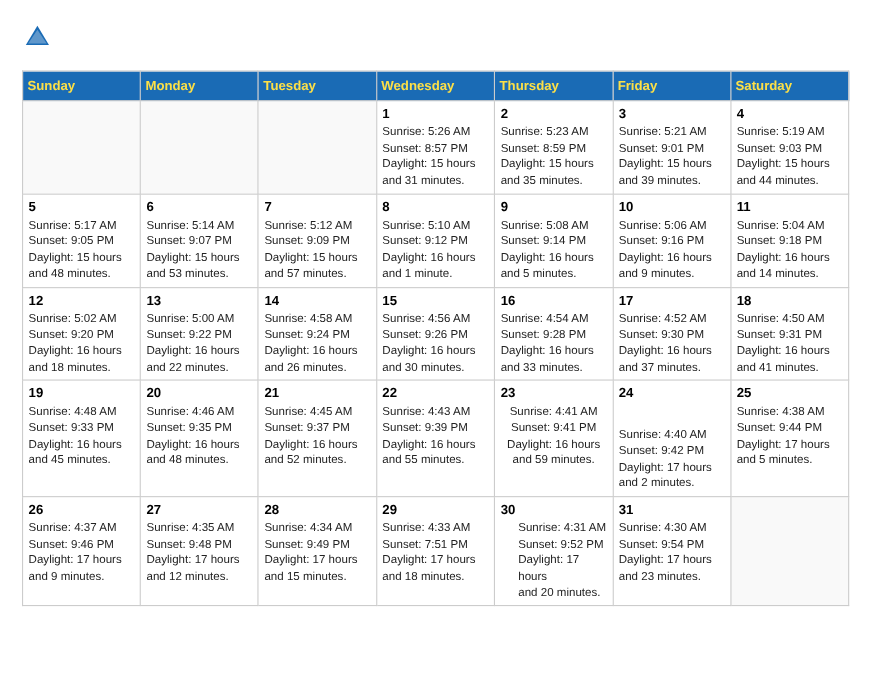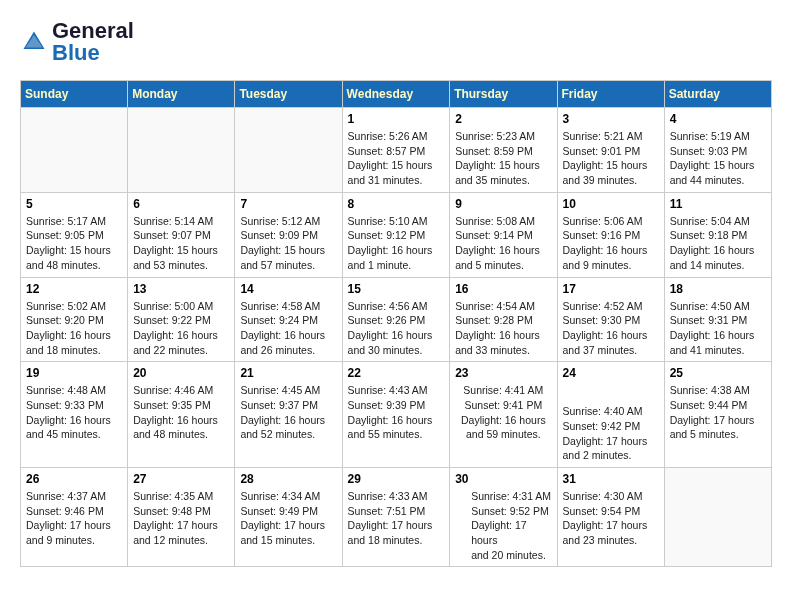--- a/index.html
+++ b/index.html
@@ -47,21 +47,21 @@
       font-size: 16px;
       color: #333;
     }
     .calendar {
       width: 100%;
       border-collapse: collapse;
       font-size: 11px;
     }
     .calendar th {
       background: #1a6bb5;
-      color: #fef9c3;
+      color: #fde047;
       padding: 6px 4px;
       text-align: left;
       font-size: 12px;
       font-weight: bold;
       border: 1px solid #ccc;
     }
     .calendar td {
       border: 1px solid #ccc;
       vertical-align: top;
       padding: 4px 5px;
@@ -85,23 +85,20 @@
   </style>
 </head>
 <body>
 
 <div class="header">
   <div class="logo">
     <svg class="logo-icon" viewBox="0 0 40 40">
       <polygon points="20,5 35,30 5,30" fill="#1a6bb5"></polygon>
       <polygon points="20,10 32,28 8,28" fill="#fff" opacity="0.3"></polygon>
     </svg>
-    <div>
-      <div class="logo-text"><span style="color:#1a1a2e">General</span><br><span style="color:#1a6bb5">Blue</span></div>
-    </div>
   </div>
   <div class="title-block">
     <div class="month-title"></div>
     <div class="location"></div>
   </div>
 </div>
 
 <table class="calendar">
   <thead>
     <tr>

